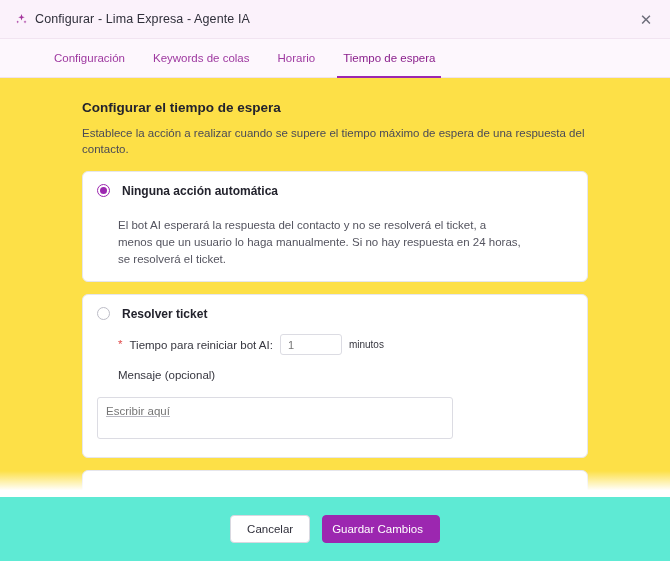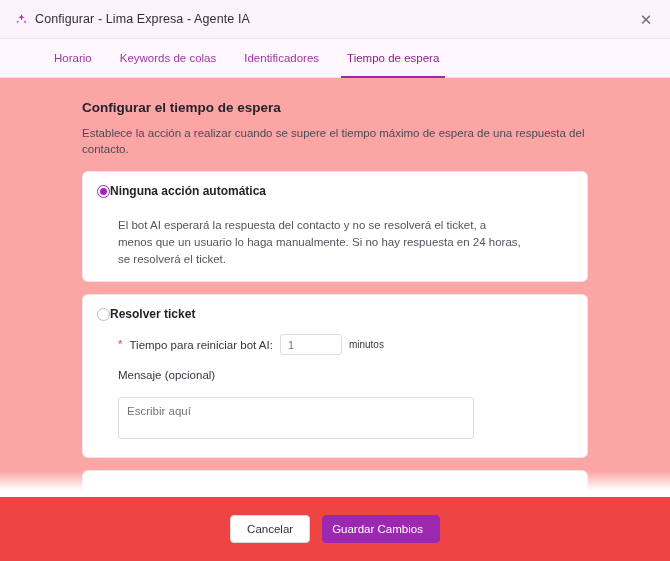--- a/index.html
+++ b/index.html
@@ -91,21 +91,21 @@
     bottom: -1px;
     height: 2px;
     background: #9c27b0;
   }
   
   .content {
     flex: 1;
     overflow: hidden;
     padding: 22px 82px 0 82px;
     position: relative;
-    background: #fca5a5;
+    background: #fde047;
   }
   .section-title {
     font-size: 13.5px;
     font-weight: bold;
     color: #23232d;
     margin: 0 0 10px 0;
   }
   .section-sub {
     font-size: 11.5px;
     color: #4a4a56;
@@ -114,22 +114,21 @@
   }
   .option-card {
     border: 1px solid #e6e6ec;
     border-radius: 6px;
     padding: 12px 14px 14px 14px;
     margin-bottom: 12px;
     background: #fff;
   }
   .opt-head {
     display: flex;
-    align-items: center;
-    gap: 0;
+    gap: 12px;
   }
   .radio {
     width: 13px;
     height: 13px;
     border-radius: 50%;
     border: 1px solid #bdbdc7;
     box-sizing: border-box;
     background: #fff;
     flex: none;
     position: relative;
@@ -193,52 +192,52 @@
   .unit {
     font-size: 10px;
     color: #36363f;
   }
   .msg-label {
     font-size: 11.5px;
     color: #36363f;
     margin: 14px 0 16px 21px;
   }
   .msg-area {
-    margin-left: 21px;
     width: 356px;
     height: 42px;
     border: 1px solid #dcdce3;
     border-radius: 3px;
     background: #fff;
     font-size: 11.5px;
     color: #b9b9c2;
     padding: 7px 8px;
     box-sizing: border-box;
     resize: none;
     outline: none;
     font-family: "Liberation Sans", sans-serif;
+    text-decoration: underline;
   }
   .fade {
     position: absolute;
     left: 0;
     right: 0;
     bottom: 0;
     height: 26px;
     background: linear-gradient(to bottom, rgba(255,255,255,0), #ffffff 75%);
     pointer-events: none;
   }
   
   .footer {
     height: 64px;
     flex: none;
     display: flex;
     align-items: center;
     justify-content: center;
     gap: 12px;
-    background: #ef4444;
+    background: #5eead4;
   }
   .btn {
     font-size: 11.5px;
     border-radius: 4px;
     padding: 0 16px;
     height: 26px;
     display: inline-flex;
     align-items: center;
     justify-content: center;
     cursor: pointer;
@@ -267,23 +266,23 @@
         <path d="M12 2l1.6 4.6L18 8l-4.4 1.4L12 14l-1.6-4.6L6 8l4.4-1.4z"></path>
         <path d="M18.5 13.5l.8 2.2 2.2.8-2.2.8-.8 2.2-.8-2.2-2.2-.8 2.2-.8z"></path>
         <path d="M5 14l.7 1.9L7.6 16.6 5.7 17.3 5 19.2l-.7-1.9L2.4 16.6l1.9-.7z"></path>
       </svg>
     </span>
     <span class="header-title">Configurar - Lima Expresa - Agente IA</span>
     <span class="close-btn">✕</span>
   </div>
 
   <div class="tabbar">
+    <div class="tab">Configuración</div>
+    <div class="tab">Keywords de colas</div>
     <div class="tab">Horario</div>
-    <div class="tab">Keywords de colas</div>
-    <div class="tab">Identificadores</div>
     <div class="tab active">Tiempo de espera</div>
   </div>
 
   <div class="content">
 
     <div class="section-title">Configurar el tiempo de espera</div>
     <div class="section-sub">Establece la acción a realizar cuando se supere el tiempo máximo de espera de una respuesta del contacto.</div>
 
     <div class="option-card">
       <div class="opt-head">

